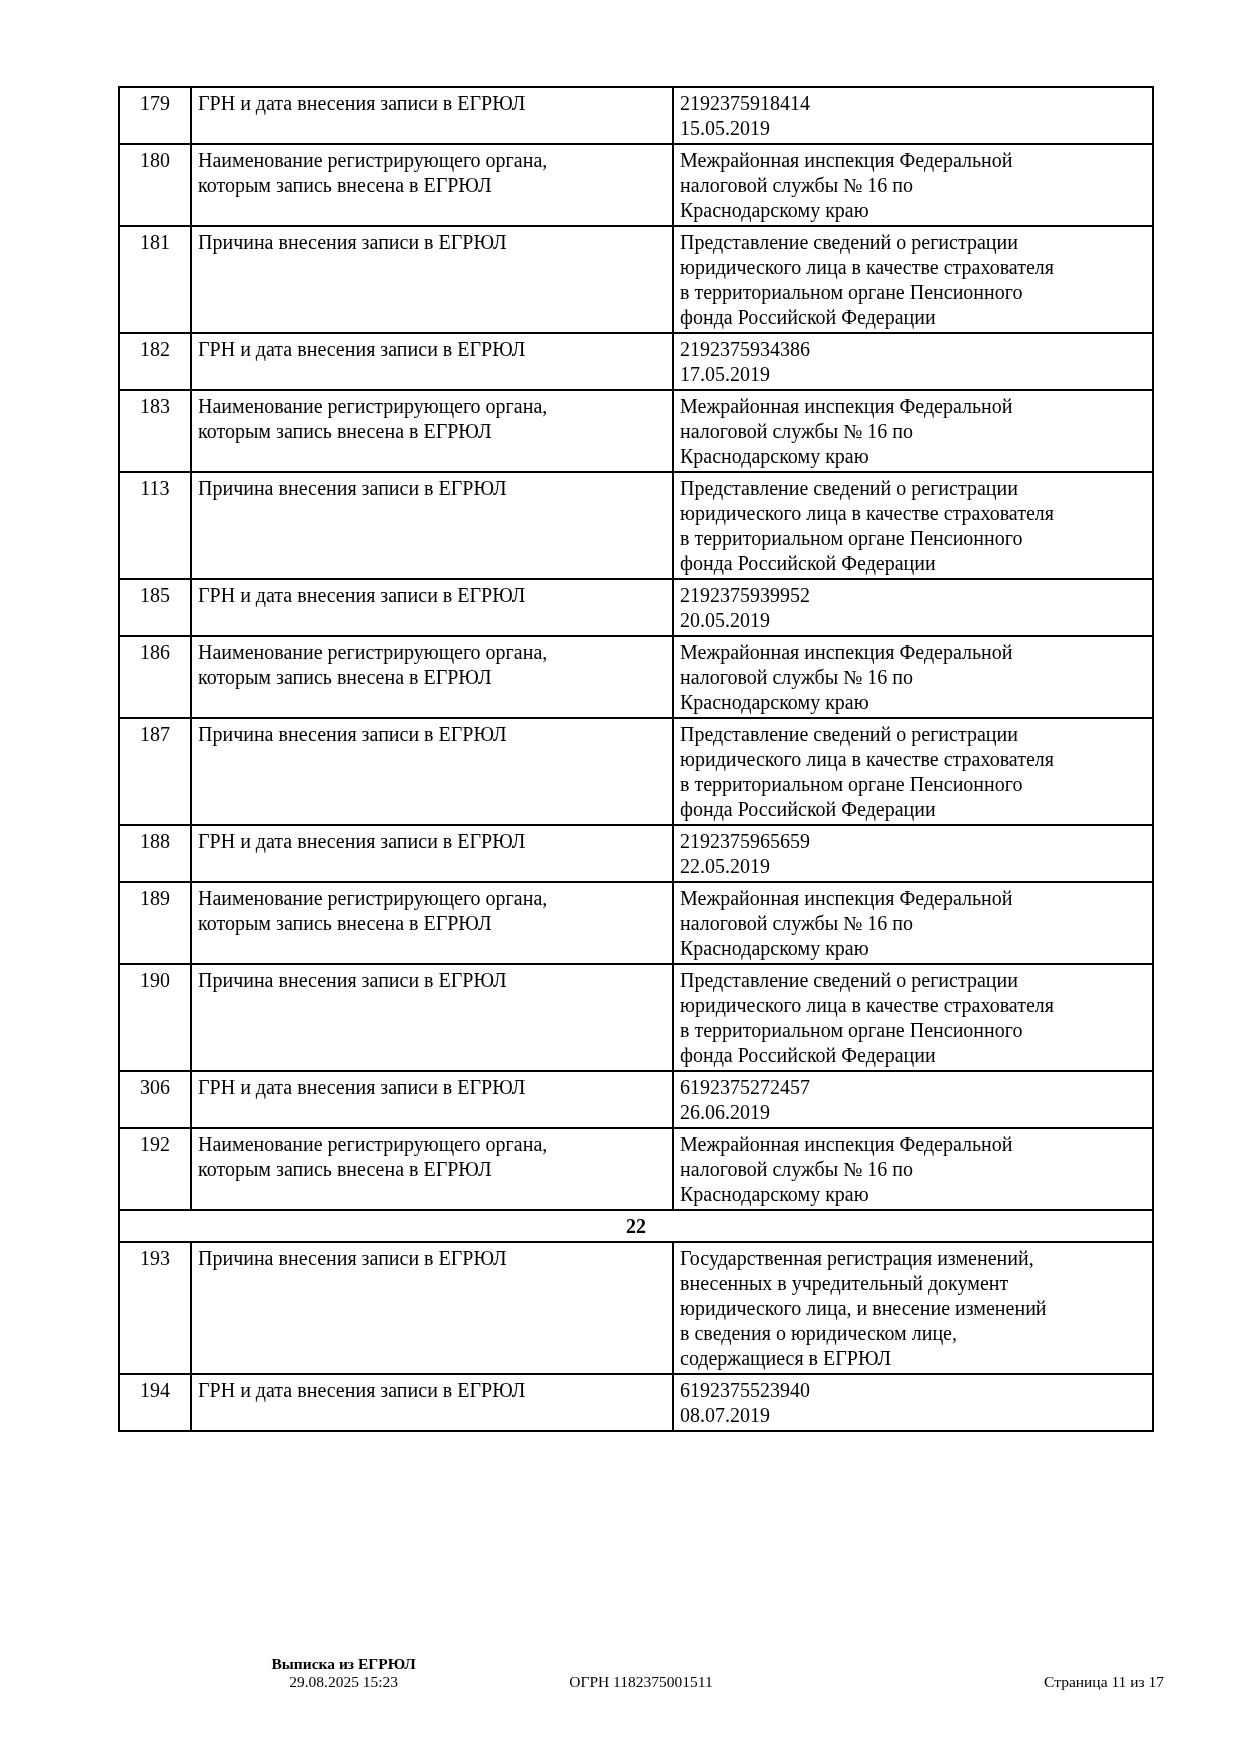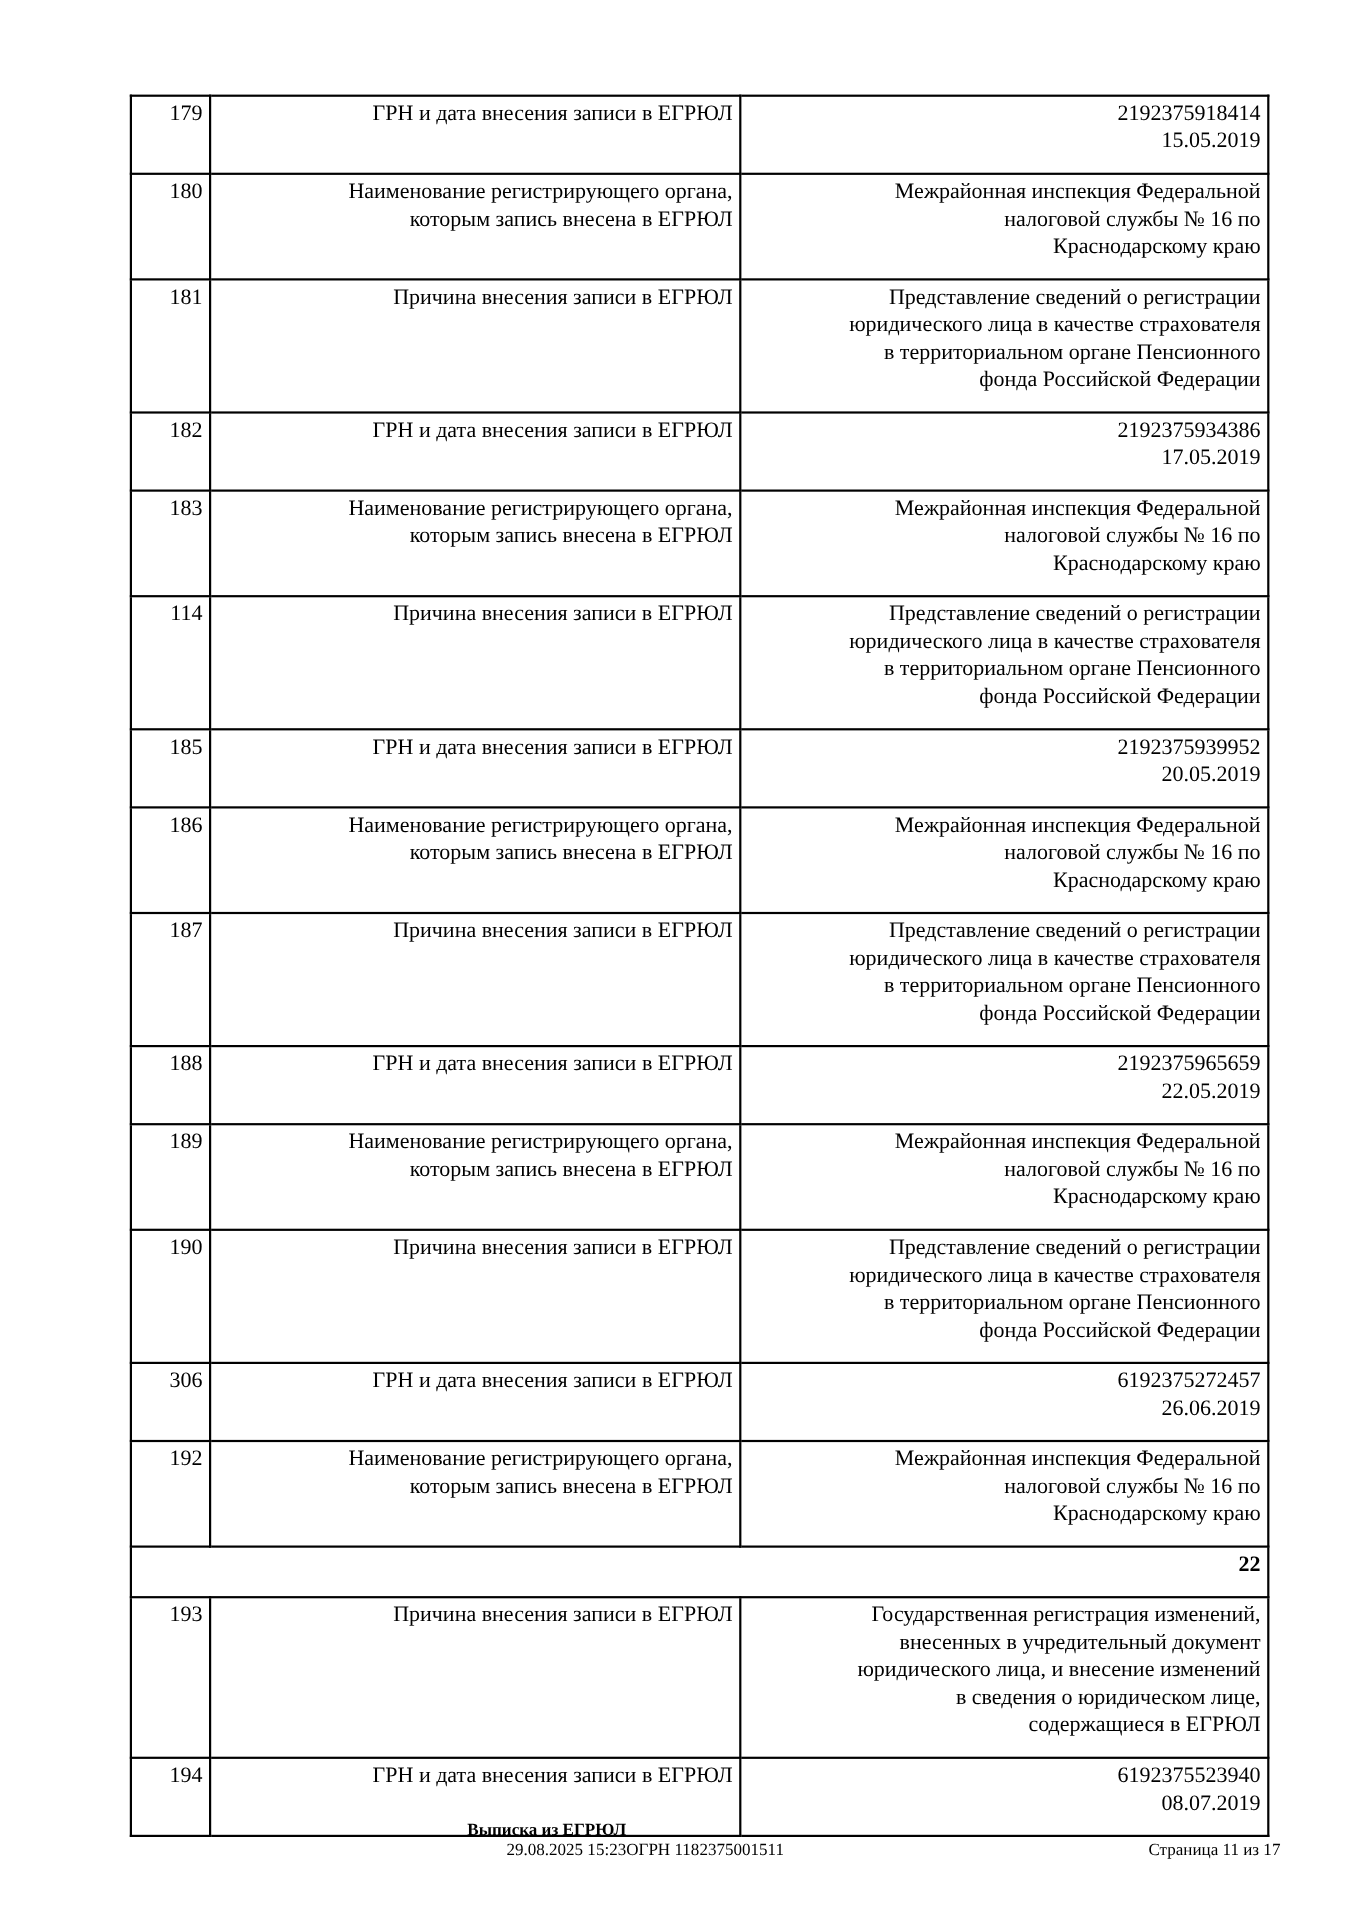--- a/index.html
+++ b/index.html
@@ -29,23 +29,22 @@
     table-layout: fixed;
     width: 1034px;
     font-family: "Liberation Serif", serif;
     font-size: 20px;
     line-height: 25px;
     color: #000000;
   }
   table.egrul-table td {
     border: 2px solid #000000;
     vertical-align: top;
-    padding: 3px 6px 16px 6px;
+    padding: 3px 6px 2px 6px;
     overflow: hidden;
-    text-align: right;
   }
   td.num-cell {
     text-align: center;
     padding-left: 2px;
     padding-right: 2px;
   }
   td.section-cell {
     text-align: center;
     font-weight: bold;
     padding: 3px 0 5px 0;
@@ -59,21 +58,21 @@
     top: 1655px;
     width: 1046px;
     display: flex;
     justify-content: space-between;
     align-items: flex-end;
     font-family: "Liberation Serif", serif;
     font-size: 15.5px;
     line-height: 18px;
     color: #000000;
   }
-  .footer .f-left { flex: 1 1 0; text-align: right; }
+  .footer .f-left { flex: 1 1 0; text-align: center; }
   .footer .f-left .doc-title { font-weight: bold; }
   .footer .f-center { flex: 0 0 auto; text-align: center; }
   .footer .f-right { flex: 1 1 0; text-align: right; }
 </style>
 </head>
 <body>
 
 <div class="page">
 
   <div class="doc-table-wrap">
@@ -134,21 +133,21 @@
               <div>Наименование регистрирующего органа,</div>
               <div>которым запись внесена в ЕГРЮЛ</div>
             </td>
             <td class="value-cell">
               <div>Межрайонная инспекция Федеральной</div>
               <div>налоговой службы № 16 по</div>
               <div>Краснодарскому краю</div>
             </td>
           </tr>
           <tr>
-            <td class="num-cell">114</td>
+            <td class="num-cell">113</td>
             <td class="field-cell">
               <div>Причина внесения записи в ЕГРЮЛ</div>
             </td>
             <td class="value-cell">
               <div>Представление сведений о регистрации</div>
               <div>юридического лица в качестве страхователя</div>
               <div>в территориальном органе Пенсионного</div>
               <div>фонда Российской Федерации</div>
             </td>
           </tr>

